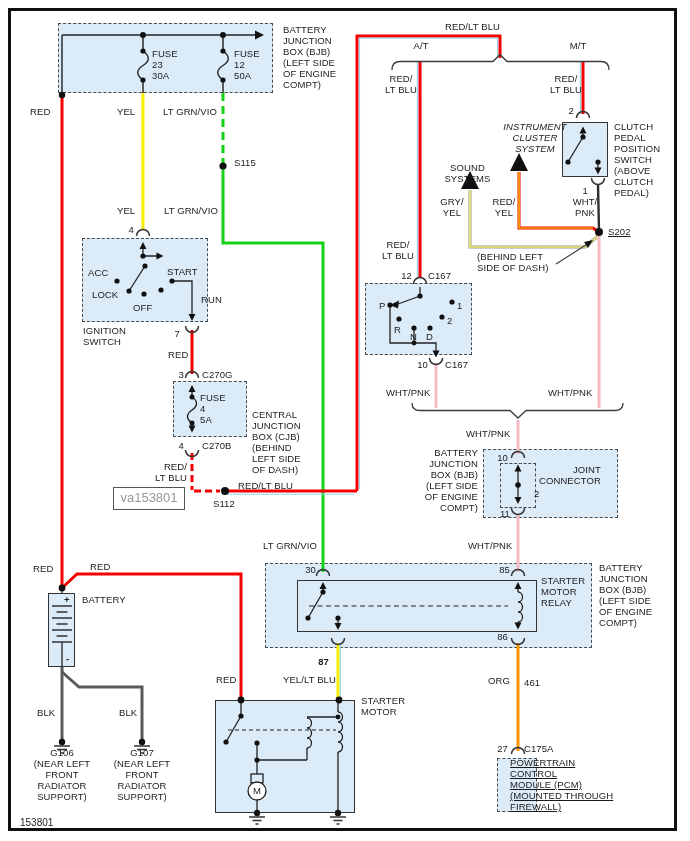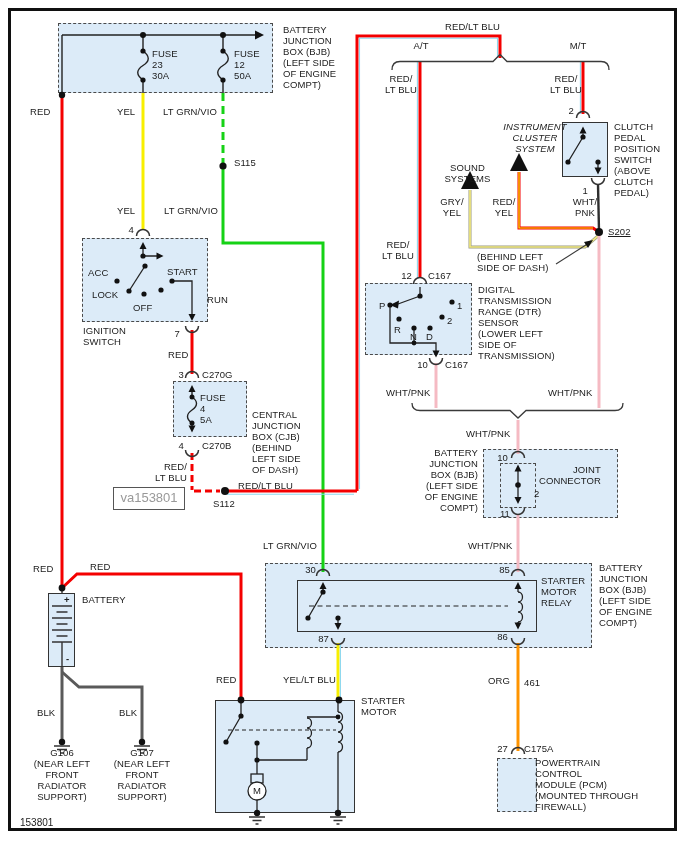--- a/index.html
+++ b/index.html
@@ -279,44 +279,37 @@
 YEL</span>
   <span class="lb c" style="left:490px;top:196px;width:28px;">RED/
 YEL</span>
 
   <span class="lb" style="left:117px;top:205px;">YEL</span>
   <span class="lb" style="left:164px;top:205px;">LT GRN/VIO</span>
   <span class="lb r" style="left:120px;top:224px;width:14px;">4</span>
   <span class="lb" style="left:88px;top:267px;">ACC</span>
   <span class="lb" style="left:92px;top:289px;">LOCK</span>
   <span class="lb" style="left:133px;top:302px;">OFF</span>
-  <span class="lb" style="left:163px;top:294px;padding-left:44px;">RUN</span>
+  <span class="lb" style="left:157px;top:294px;padding-left:44px;">RUN</span>
   <span class="lb" style="left:167px;top:266px;">START</span>
   <span class="lb" style="left:83px;top:325px;">IGNITION
 SWITCH</span>
   <span class="lb r" style="left:168px;top:328px;width:12px;">7</span>
   <span class="lb" style="left:168px;top:349px;">RED</span>
 
   <span class="lb c" style="left:380px;top:239px;width:36px;">RED/
 LT BLU</span>
   <span class="lb r" style="left:398px;top:270px;width:14px;">12</span>
   <span class="lb u" style="left:428px;top:270px;">C167</span>
   <span class="lb" style="left:379px;top:300px;">P</span>
   <span class="lb" style="left:394px;top:324px;">R</span>
   <span class="lb" style="left:410px;top:331px;">N</span>
   <span class="lb" style="left:426px;top:331px;">D</span>
   <span class="lb" style="left:447px;top:315px;">2</span>
   <span class="lb" style="left:457px;top:300px;">1</span>
-  <span class="lb" style="left:478px;top:284px;">DIGITAL
-TRANSMISSION
-RANGE (DTR)
-SENSOR
-(LOWER LEFT
-SIDE OF
-TRANSMISSION)</span>
   <span class="lb r" style="left:414px;top:359px;width:14px;">10</span>
   <span class="lb u" style="left:445px;top:359px;">C167</span>
 
   <span class="lb r" style="left:172px;top:369px;width:12px;">3</span>
   <span class="lb u" style="left:202px;top:369px;">C270G</span>
   <span class="lb" style="left:200px;top:392px;">FUSE
 4
 5A</span>
   <span class="lb" style="left:252px;top:384px;margin-top:25px;">CENTRAL
 JUNCTION
@@ -344,21 +337,21 @@
   <span class="lb r" style="left:494px;top:452px;width:14px;">10</span>
   <span class="lb" style="left:539px;top:464px;text-align:right;">JOINT
 CONNECTOR</span>
   <span class="lb" style="left:534px;top:488px;">2</span>
   <span class="lb r" style="left:496px;top:508px;width:14px;">11</span>
   <span class="lb" style="left:468px;top:540px;">WHT/PNK</span>
 
   <span class="lb" style="left:263px;top:540px;">LT GRN/VIO</span>
   <span class="lb r" style="left:298px;top:564px;width:18px;">30</span>
   <span class="lb r" style="left:492px;top:564px;width:18px;">85</span>
-  <span class="lb r" style="left:313px;top:633px;width:16px;">87</span>
+  <span class="lb r" style="left:313px;top:656px;width:16px;font-weight:bold;">87</span>
   <span class="lb r" style="left:490px;top:631px;width:18px;">86</span>
   <span class="lb" style="left:541px;top:575px;">STARTER
 MOTOR
 RELAY</span>
   <span class="lb" style="left:599px;top:562px;">BATTERY
 JUNCTION
 BOX (BJB)
 (LEFT SIDE
 OF ENGINE
 COMPT)</span>
@@ -384,21 +377,21 @@
   <span class="lb" style="left:216px;top:674px;">RED</span>
   <span class="lb" style="left:283px;top:674px;">YEL/LT BLU</span>
   <span class="lb" style="left:361px;top:695px;">STARTER
 MOTOR</span>
   <span class="lb c" style="left:251px;top:785px;width:12px;">M</span>
 
   <span class="lb r" style="left:484px;top:675px;width:26px;">ORG</span>
   <span class="lb" style="left:524px;top:677px;">461</span>
   <span class="lb r" style="left:492px;top:743px;width:16px;">27</span>
   <span class="lb u" style="left:524px;top:743px;">C175A</span>
-  <span class="lb" style="left:535px;top:757px;">POWERTRAIN
+  <span class="lb" style="left:510px;top:757px;text-decoration:underline;">POWERTRAIN
 CONTROL
 MODULE (PCM)
 (MOUNTED THROUGH
 FIREWALL)</span>
 
   <div id="watermark">va153801</div>
   <span id="footer-id">153801</span>
 </div>
 
 </body></html>

